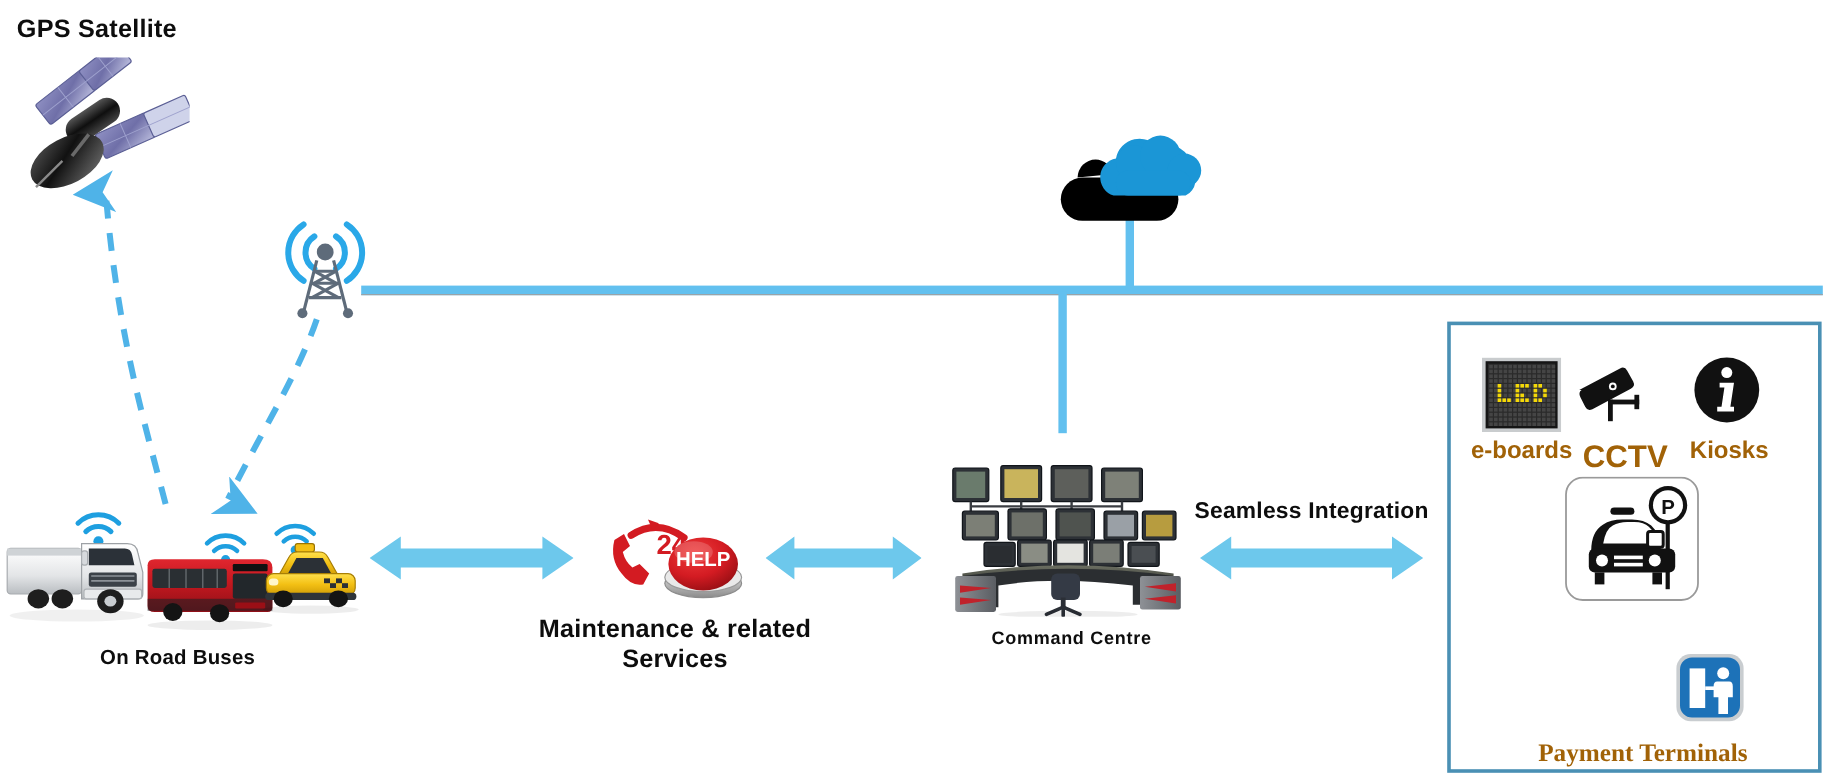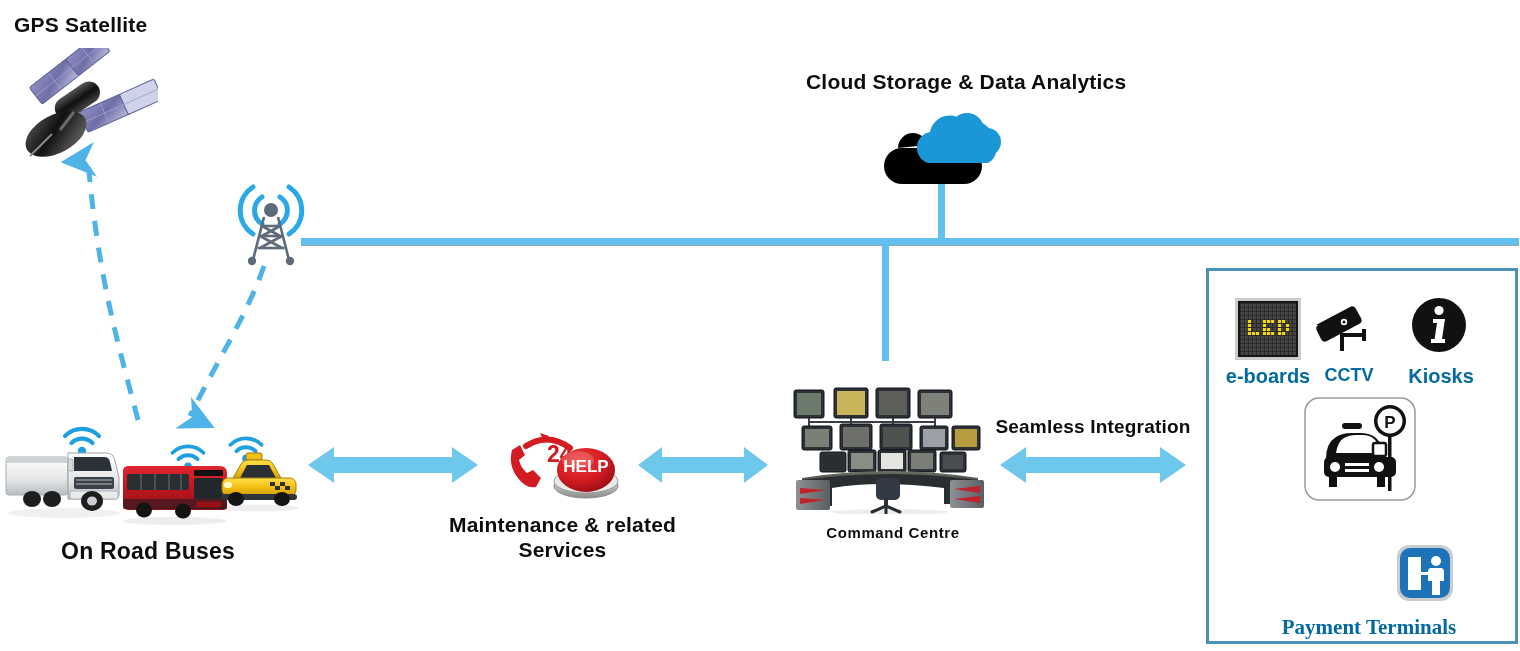--- a/index.html
+++ b/index.html
@@ -13,35 +13,34 @@
   
   .hline{position:absolute;background:#62C0EF;border-bottom:1px solid #9aa3a8;}
   .vline{position:absolute;background:#62C0EF;}
   
   .dashsvg{position:absolute;overflow:visible;}
   
   .darrow{position:absolute;}
   
   .panel{position:absolute;border:3px solid #4a90b4;background:#fff;box-sizing:border-box;}
   .picon{position:absolute;}
-  .pcap{position:absolute;font-weight:bold;color:#0369a1;text-align:center;white-space:nowrap;}
+  .pcap{position:absolute;font-weight:bold;color:#a16207;text-align:center;white-space:nowrap;}
   
   .wifi{position:absolute;}
 </style>
 </head>
 <body>
 
 <div class="stage">
 
   <div class="lbl" style="left:14px;top:13px;font-size:21px;">GPS Satellite</div>
 
 
-  <div class="lbl" style="left:806px;top:70px;font-size:21px;">Cloud Storage &amp; Data Analytics</div>
-
-  <div class="lbl c" style="left:48px;top:538px;width:200px;font-size:23px;">On Road Buses</div>
+
+  <div class="lbl c" style="left:48px;top:538px;width:200px;font-size:17px;">On Road Buses</div>
 
   <div class="lbl c" style="left:420px;top:513px;width:285px;font-size:21px;">Maintenance &amp; related</div>
   <div class="lbl c" style="left:420px;top:538px;width:285px;font-size:21px;">Services</div>
 
   <div class="lbl c" style="left:793px;top:524px;width:200px;font-size:15px;letter-spacing:.6px;">Command Centre</div>
 
   <div class="lbl c" style="left:988px;top:416px;width:210px;font-size:19px;">Seamless Integration</div>
 
   <div class="hline" style="left:301px;top:238px;width:1218px;height:7px;"></div>
 
@@ -644,21 +643,21 @@
 
     <div class="picon" style="left:202px;top:26px;width:56px;height:56px;">
       <svg width="56" height="56" viewBox="0 0 56 56">
         <circle cx="28" cy="28" r="27" fill="#111"></circle>
         <circle cx="28" cy="13.5" r="4.6" fill="#fff"></circle>
         <path d="M22 22 h12 l-3 20 h3 v4 h-14 v-4 h3.6 l2.4 -16 h-4 z" fill="#fff"></path>
       </svg>
     </div>
 
     <div class="pcap" style="left:8px;top:94px;width:102px;font-size:20px;">e-boards</div>
-    <div class="pcap" style="left:110px;top:94px;width:60px;font-size:18px;">CCTV</div>
+    <div class="pcap" style="left:110px;top:94px;width:60px;font-size:26px;">CCTV</div>
     <div class="pcap" style="left:186px;top:94px;width:92px;font-size:20px;">Kiosks</div>
 
     <div class="picon" style="left:95px;top:126px;width:112px;height:104px;">
       <svg width="112" height="104" viewBox="0 0 112 104">
         <rect x="1" y="1" width="110" height="102" rx="14" fill="#fff" stroke="#9a9a9a" stroke-width="1.5"></rect>
 
         <rect x="84" y="22" width="3.5" height="72" fill="#111"></rect>
         <circle cx="86" cy="24" r="16" fill="#111"></circle>
         <circle cx="86" cy="24" r="12.5" fill="#fff"></circle>
         <text x="86" y="31" text-anchor="middle" font-family="Liberation Sans, sans-serif" font-size="17" font-weight="bold" fill="#111">P</text>

